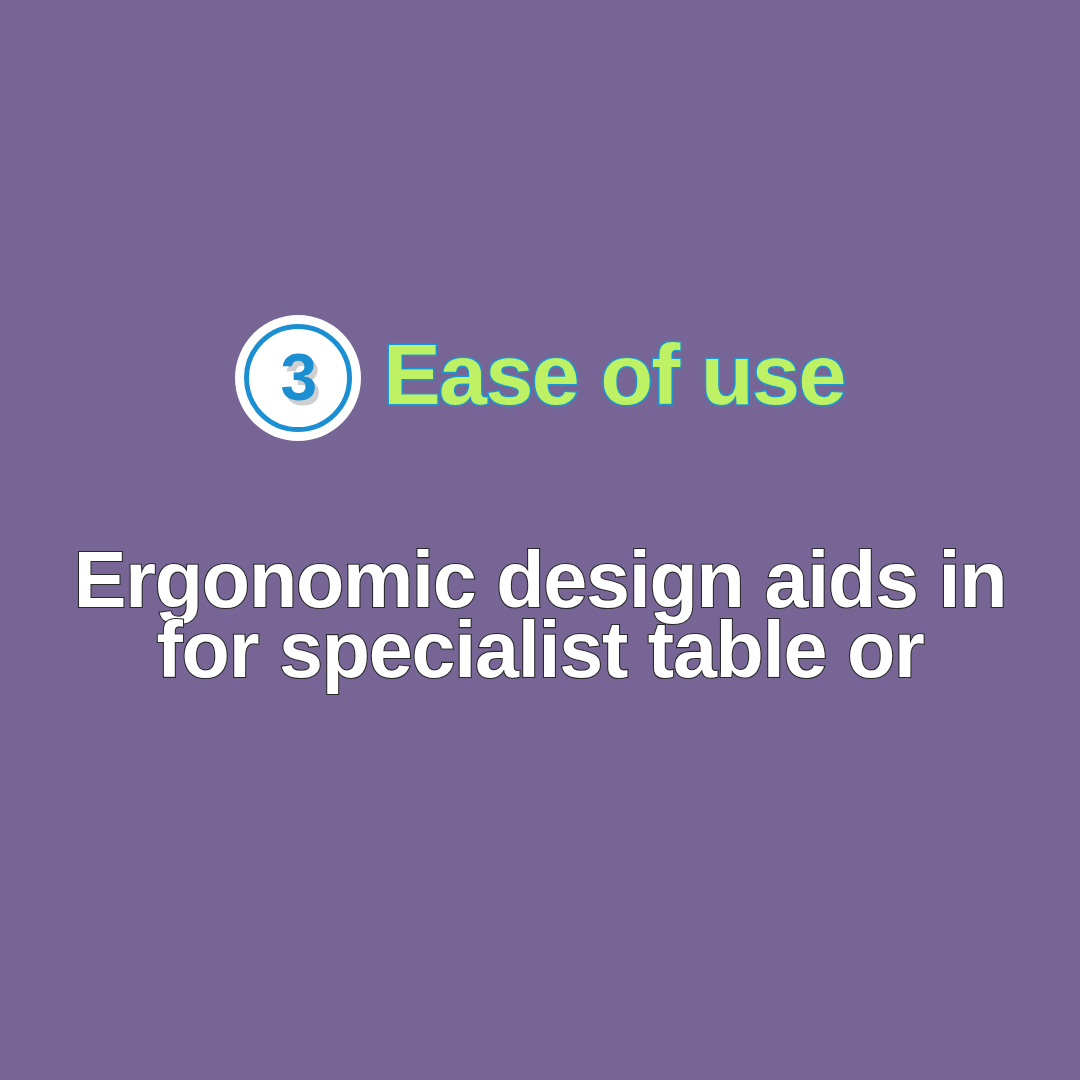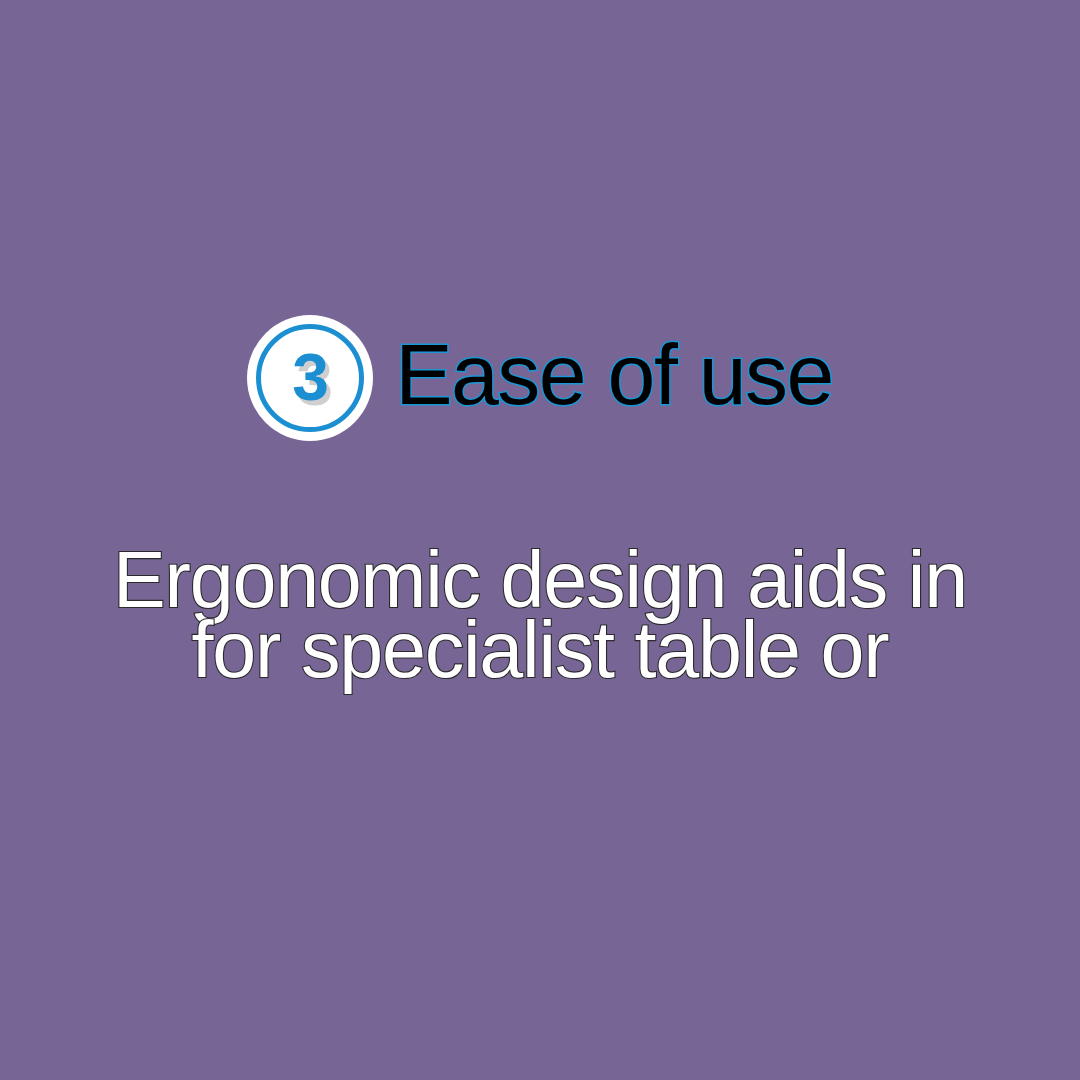--- a/index.html
+++ b/index.html
@@ -67,40 +67,40 @@
     font-weight: bold;
     line-height: 1;
     color: #1B8FD1;
     letter-spacing: -1px;
     text-shadow: 4px 5px 0 rgba(140,140,140,0.42);
     transform: translateY(-1px);
   }
 
   .slide-title {
     font-size: 86px;
-    font-weight: normal;
+    font-weight: bold;
     line-height: 1;
     letter-spacing: -1.5px;
-    color: #000000;
+    color: #bef264;
     -webkit-text-stroke: 3px #1B96D4;
     paint-order: stroke fill;
     white-space: nowrap;
     transform: translateY(-4px);
   }
 
   
   .body-copy {
     position: absolute;
     left: 30px;
     top: 466px;
     width: 1020px;
     text-align: center;
     font-size: 79px;
     line-height: 70px;
-    font-weight: normal;
+    font-weight: bold;
     letter-spacing: -1.2px;
     color: #FFFFFF;
     -webkit-text-stroke: 2.2px #2A2A2A;
     paint-order: stroke fill;
   }
   .body-copy .line {
     display: block;
     white-space: nowrap;
   }
 </style>

